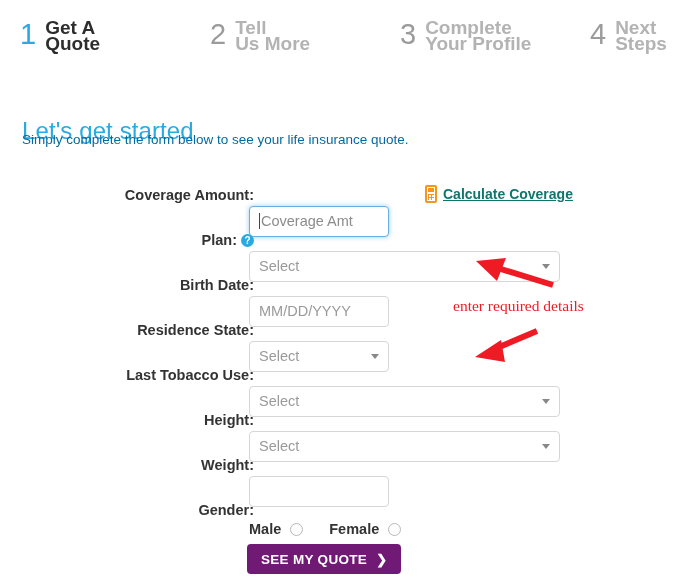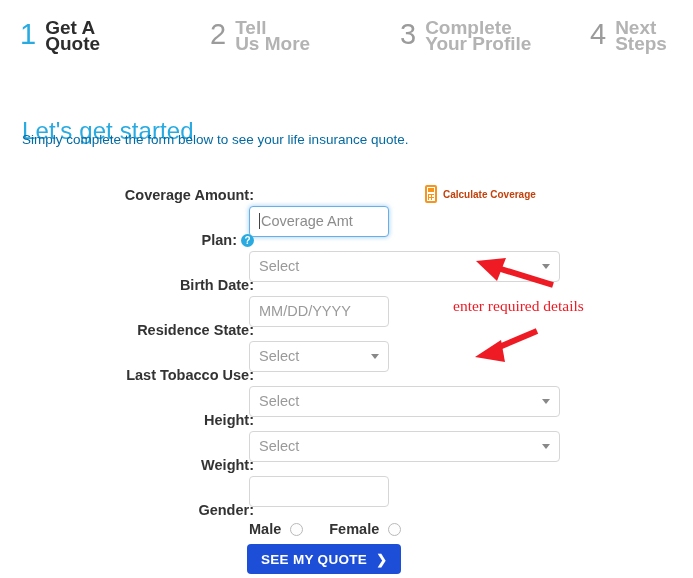--- a/index.html
+++ b/index.html
@@ -201,23 +201,24 @@
     position: absolute;
     left: 1px;
     top: 7px;
     right: 1px;
     bottom: 1px;
     background:
       repeating-linear-gradient(to right, #f7941e 0 1px, transparent 1px 3px),
       repeating-linear-gradient(to bottom, #f7941e 0 1px, transparent 1px 3px);
   }
   #calc-text {
-    font-size: 10px;
-    font-weight: bold;
-    color: #c2410c;
+    font-size: 14px;
+    font-weight: bold;
+    color: #0f766e;
+    text-decoration: underline;
   }
 
   
   #gender-row .gender-group {
     position: absolute;
     left: 249px;
     top: 6px;
     display: flex;
     align-items: center;
     margin-top: 24px;
@@ -244,21 +245,21 @@
     cursor: pointer;
   }
 
   
   #submit-row { height: 48px; }
   #submit-button {
     position: absolute;
     left: 247px;
     top: 8px;
     height: 30px;
-    background: #1d4ed8;
+    background: #701a75;
     border: none;
     border-radius: 4px;
     color: #ffffff;
     font-family: "Liberation Sans", sans-serif;
     font-size: 13.5px;
     font-weight: bold;
     letter-spacing: 0.3px;
     padding: 0 14px;
     display: flex;
     align-items: center;

